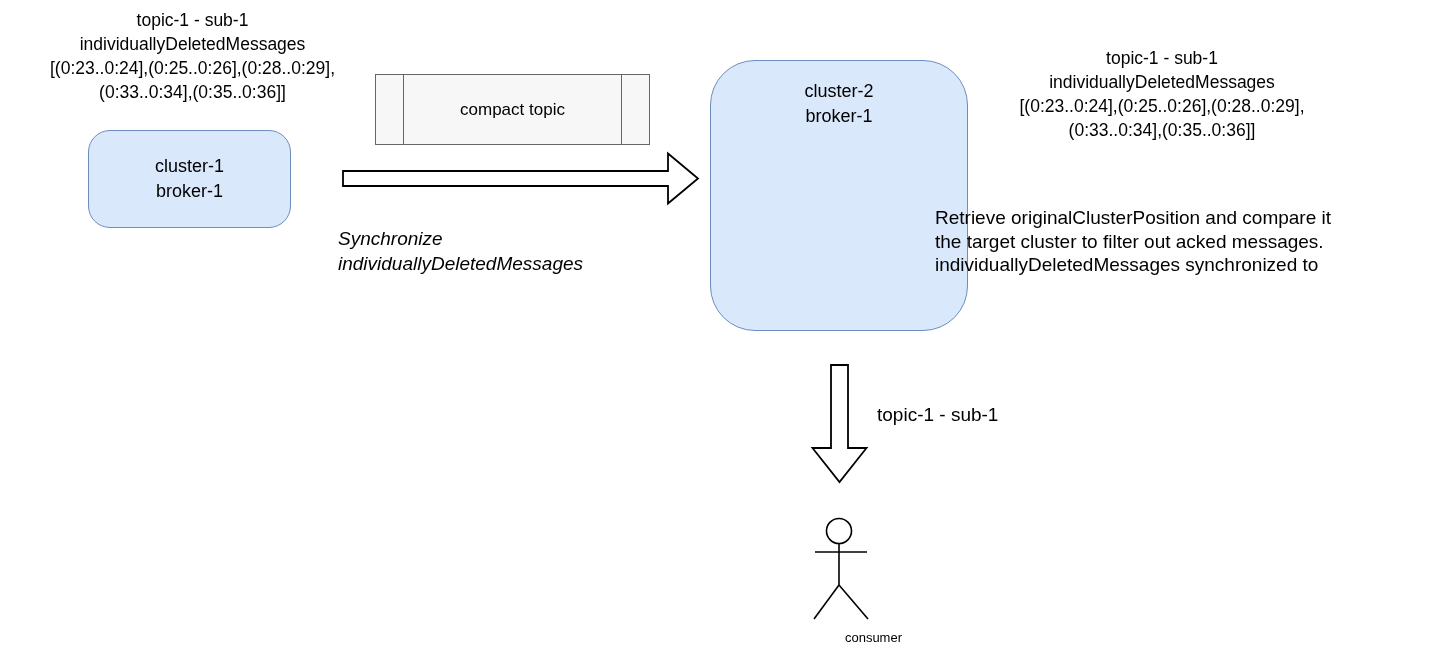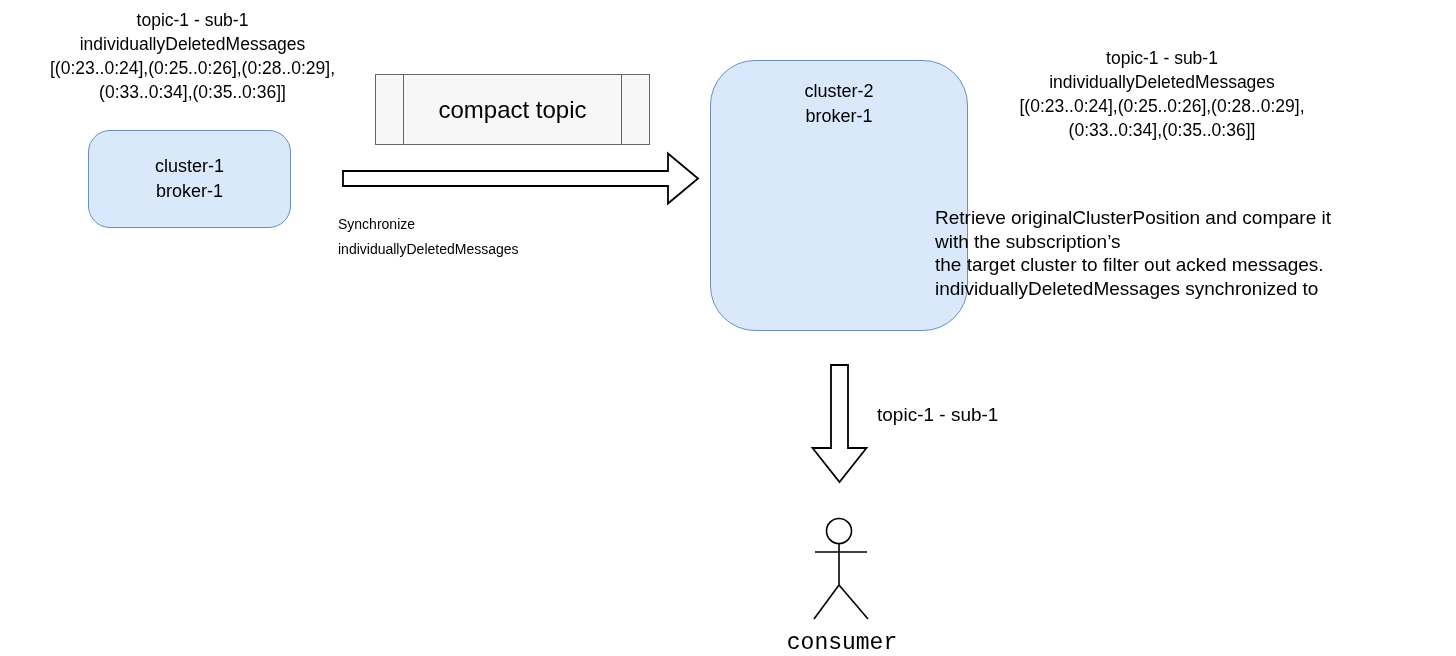--- a/index.html
+++ b/index.html
@@ -26,48 +26,48 @@
   .node-c1{left:88px;top:130px;width:203px;height:98px;border-radius:22px;}
   .node-c2{
     left:710px;top:60px;width:258px;height:271px;border-radius:45px;
     justify-content:flex-start;padding-top:18px;
   }
   .process{
     box-sizing:border-box;
     left:375px;top:74px;width:275px;height:71px;
     background:#f7f7f7;border:1.5px solid #666666;
     display:flex;align-items:center;justify-content:center;
-    font-size:24px;
+    font-size:17px;
   }
   .process .bar-l, .process .bar-r{
     position:absolute;top:0;bottom:0;width:0;
     border-left:1.5px solid #666666;
   }
   .process .bar-l{left:27px;}
   .process .bar-r{right:27px;}
   .green-box{
     box-sizing:border-box;
     left:735px;top:196px;width:203px;height:101px;
     background:#d5e8d4;border:1.5px solid #82b366;
     display:flex;align-items:center;justify-content:center;
     font-size:18px;white-space:nowrap;
   }
   .sync-label{
-    left:338px;top:212px;
-    font-size:14px;line-height:25px;text-align:left;
+    left:338px;top:226px;
+    font-size:19px;line-height:25px;text-align:left;font-style:italic;
   }
   .note{
     left:935px;top:206px;width:460px;
     font-size:19px;line-height:23.5px;text-align:left;
   }
   .down-label{
     left:877px;top:404px;font-size:19px;white-space:nowrap;
   }
   .consumer-label{
-    left:782px;top:630px;width:120px;text-align:center;font-size:23px;font-family:Liberation Mono, monospace;
+    left:782px;top:630px;width:120px;text-align:right;font-size:13px;
   }
   svg{display:block;overflow:visible;}
 </style>
 </head>
 <body>
 
 <div id="canvas">
 
   <div class="abs annot" style="left:5px;top:8px;width:375px;">
     <div>topic-1 - sub-1</div>
@@ -106,21 +106,20 @@
 
   <div class="abs annot" style="left:977px;top:46px;width:370px;">
     <div>topic-1 - sub-1</div>
     <div>individuallyDeletedMessages</div>
     <div>[(0:23..0:24],(0:25..0:26],(0:28..0:29],</div>
     <div>(0:33..0:34],(0:35..0:36]]</div>
   </div>
 
   <div class="abs note">
     <div>Retrieve originalClusterPosition and compare it</div>
-    <div>with the subscription’s</div>
     <div>the target cluster to filter out acked messages.</div>
     <div>individuallyDeletedMessages synchronized to</div>
   </div>
 
   <div class="abs" style="left:812px;top:365px;width:55px;height:118px;">
     <svg width="55" height="118" viewBox="0 0 55 118">
       <polygon points="19,0 36,0 36,83 54.5,83 27.5,117 0.5,83 19,83" fill="#ffffff" stroke="#000000" stroke-width="1.8" stroke-linejoin="miter"></polygon>
     </svg>
   </div>
 

